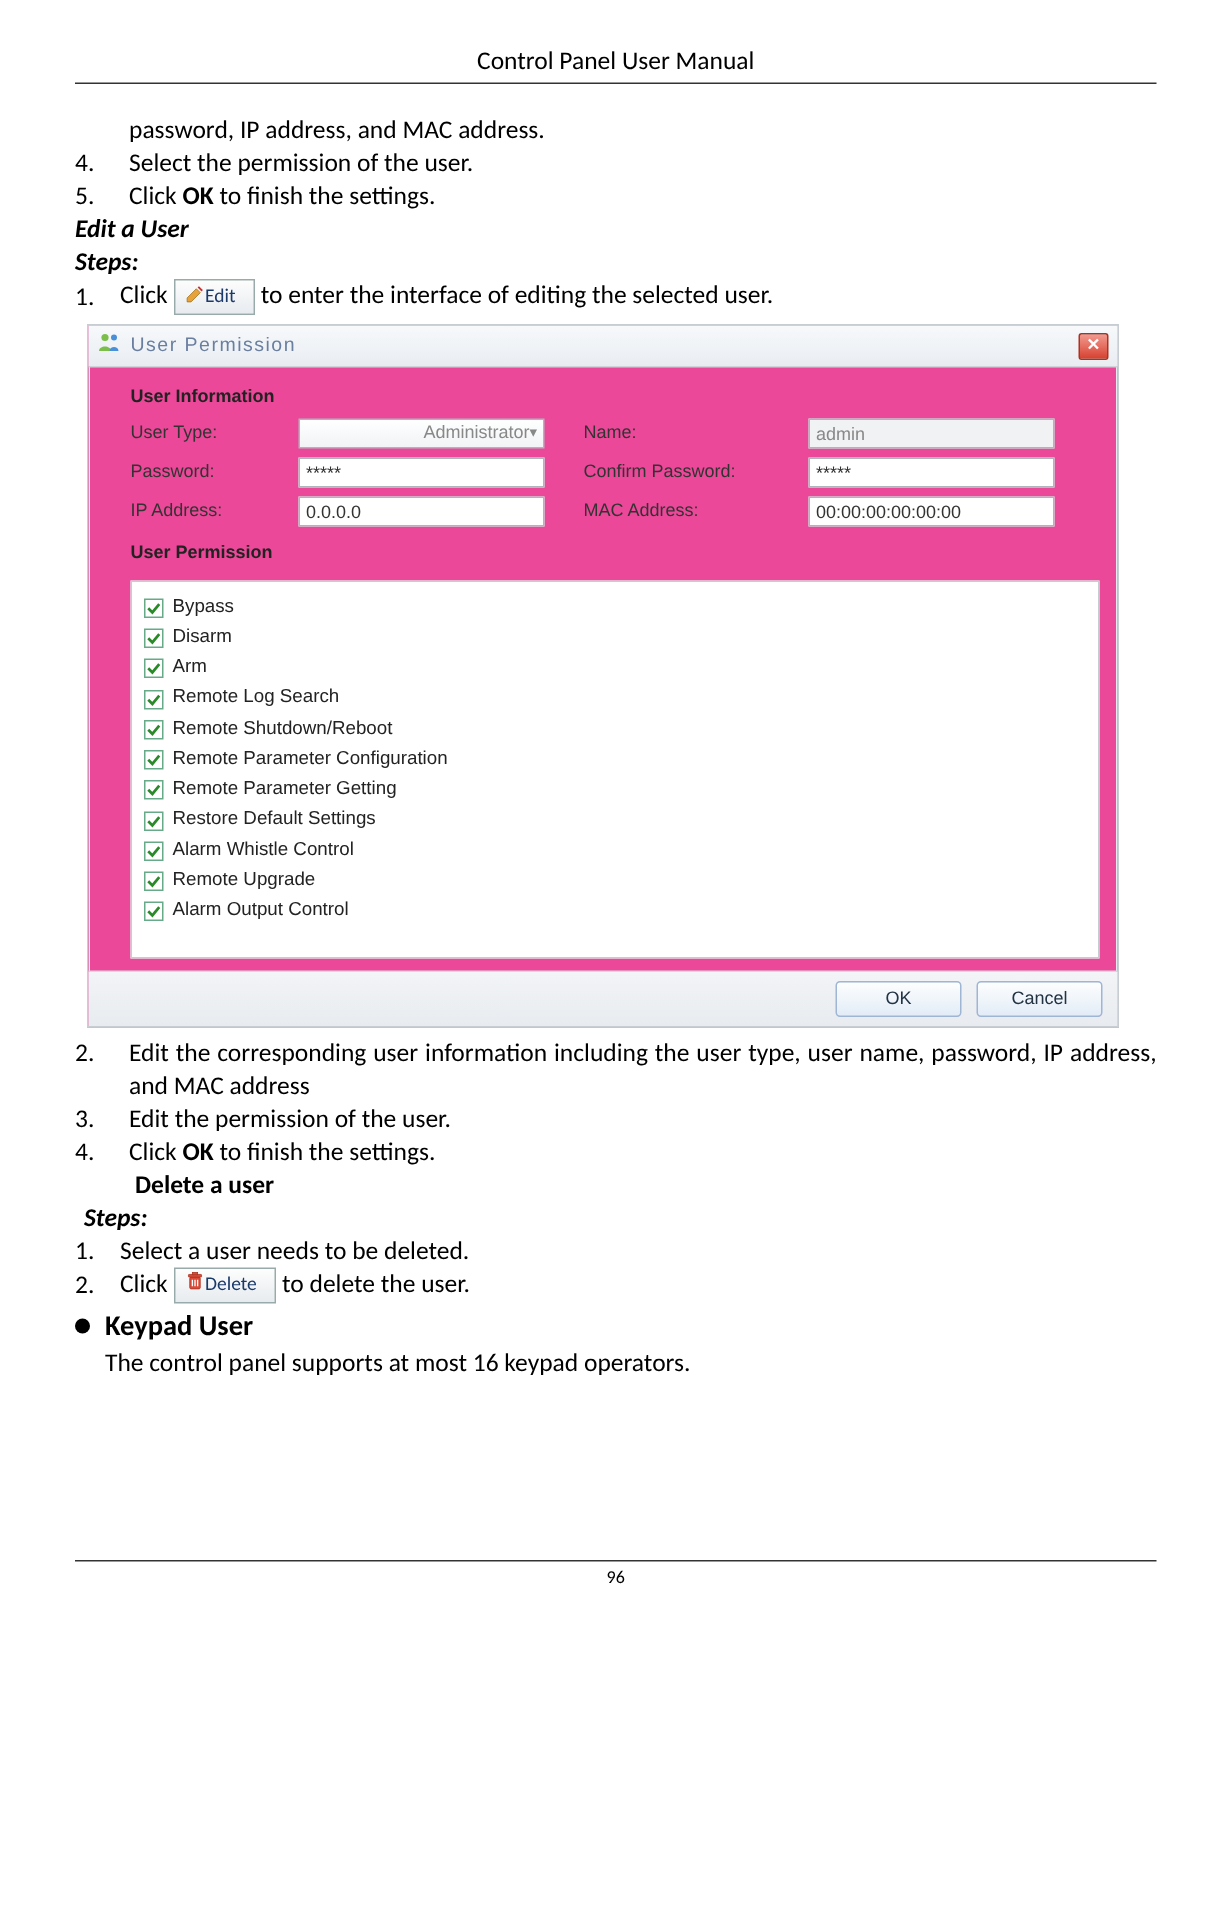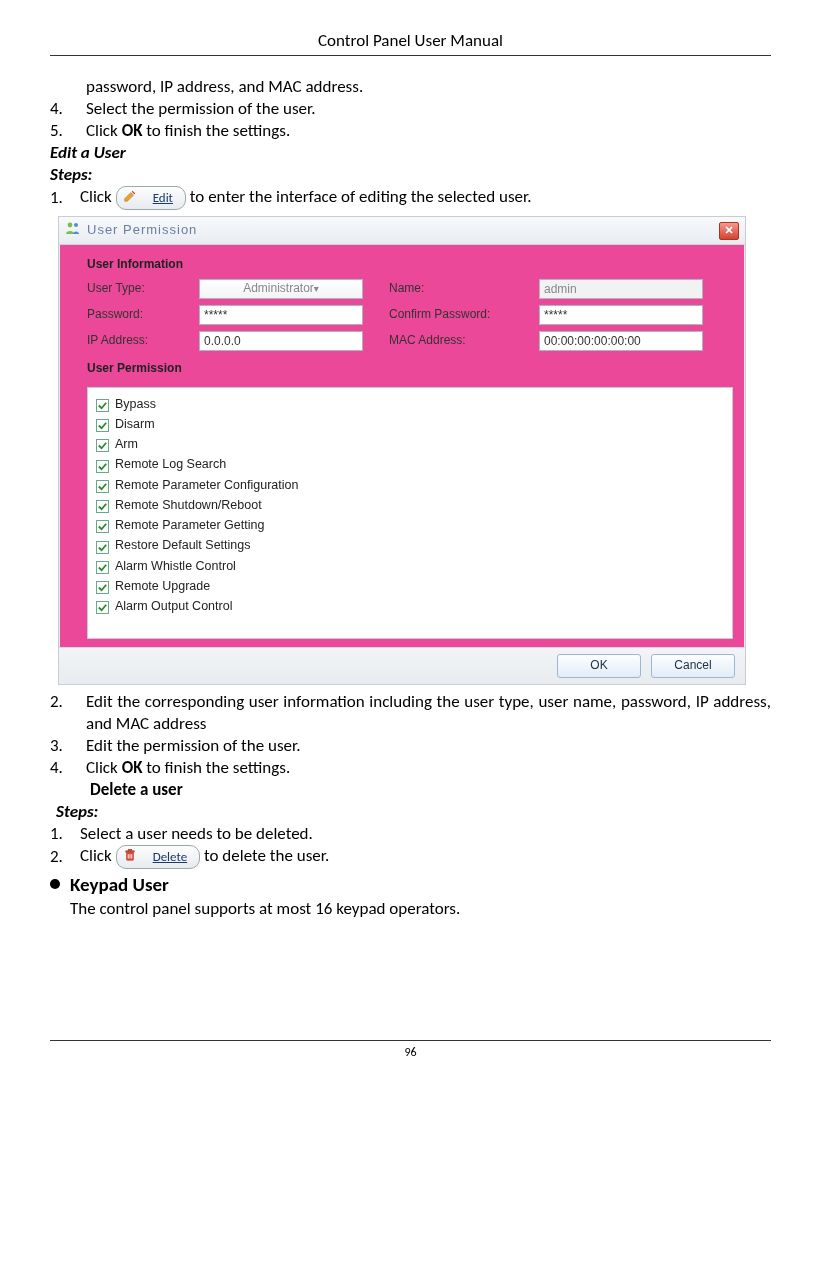--- a/index.html
+++ b/index.html
@@ -38,23 +38,22 @@
     display: inline-flex;
     align-items: center;
     justify-content: center;
     border: 1px solid #9aa;
     background: linear-gradient(#fdfdfd,#e7ebef);
     height: 22px;
     padding: 0 12px 0 6px;
     vertical-align: middle;
     font-size: 13px;
     color: #1a3a6a;
-    border-radius: 10px;
-    gap: 16px;
-    text-decoration: underline;
+    border-radius: 0;
+    gap: 0;
   }
   .inline-btn svg { width: 14px; height: 14px; }
 
   
   .dialog-wrap {
     margin: 6px 0 6px 8px;
     border: 1px solid #c8cdd4;
     width: 686px;
     background: #ec4899;
     font-family: Tahoma, Arial, sans-serif;
@@ -97,21 +96,21 @@
     color:#333;
     box-sizing: border-box;
     width: 100%;
   }
   .txt.disabled { background:#f1f2f4; color:#888; }
   .sel {
     border: 1px solid #b0b5bd;
     background: linear-gradient(#fff,#f1f3f6);
     height: 20px;
     width:100%;
-    display:flex; align-items:center; justify-content:center;
+    display:flex; align-items:center; justify-content:flex-end;
     padding: 0 4px; box-sizing:border-box; color:#888;
   }
   .sel .chev { font-size:10px; color:#888; }
   .perm-box {
     border: 1px solid #c7ccd3;
     background:#fff;
     height: 252px;
     margin: 4px 0 8px 0;
     padding: 6px 8px;
     box-sizing: border-box;
@@ -262,29 +261,29 @@
               </svg>
             </span>
             <span>Remote Log Search</span>
           </div>
         <div class="perm-item">
             <span class="cb">
               <svg viewBox="0 0 12 12">
                 <path d="M2 6 L5 9 L10 3" stroke="#2a8a2a" stroke-width="2" fill="none"></path>
               </svg>
             </span>
+            <span>Remote Shutdown/Reboot</span>
+          </div>
+        <div class="perm-item">
+            <span class="cb">
+              <svg viewBox="0 0 12 12">
+                <path d="M2 6 L5 9 L10 3" stroke="#2a8a2a" stroke-width="2" fill="none"></path>
+              </svg>
+            </span>
             <span>Remote Parameter Configuration</span>
-          </div>
-        <div class="perm-item">
-            <span class="cb">
-              <svg viewBox="0 0 12 12">
-                <path d="M2 6 L5 9 L10 3" stroke="#2a8a2a" stroke-width="2" fill="none"></path>
-              </svg>
-            </span>
-            <span>Remote Shutdown/Reboot</span>
           </div>
         <div class="perm-item">
             <span class="cb">
               <svg viewBox="0 0 12 12">
                 <path d="M2 6 L5 9 L10 3" stroke="#2a8a2a" stroke-width="2" fill="none"></path>
               </svg>
             </span>
             <span>Remote Parameter Getting</span>
           </div>
         <div class="perm-item">

